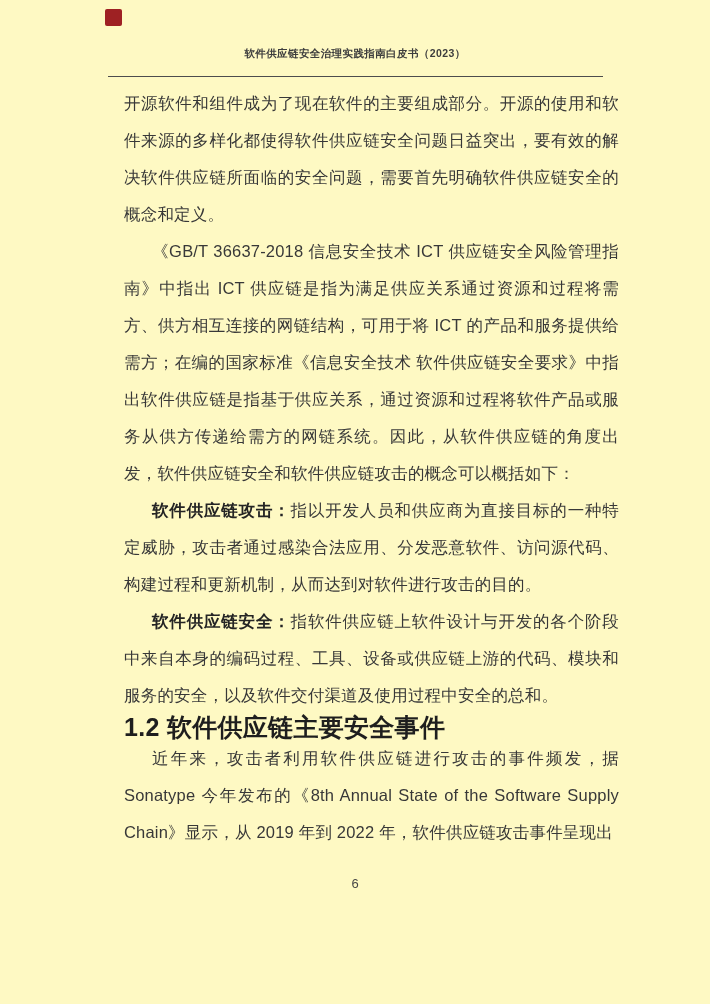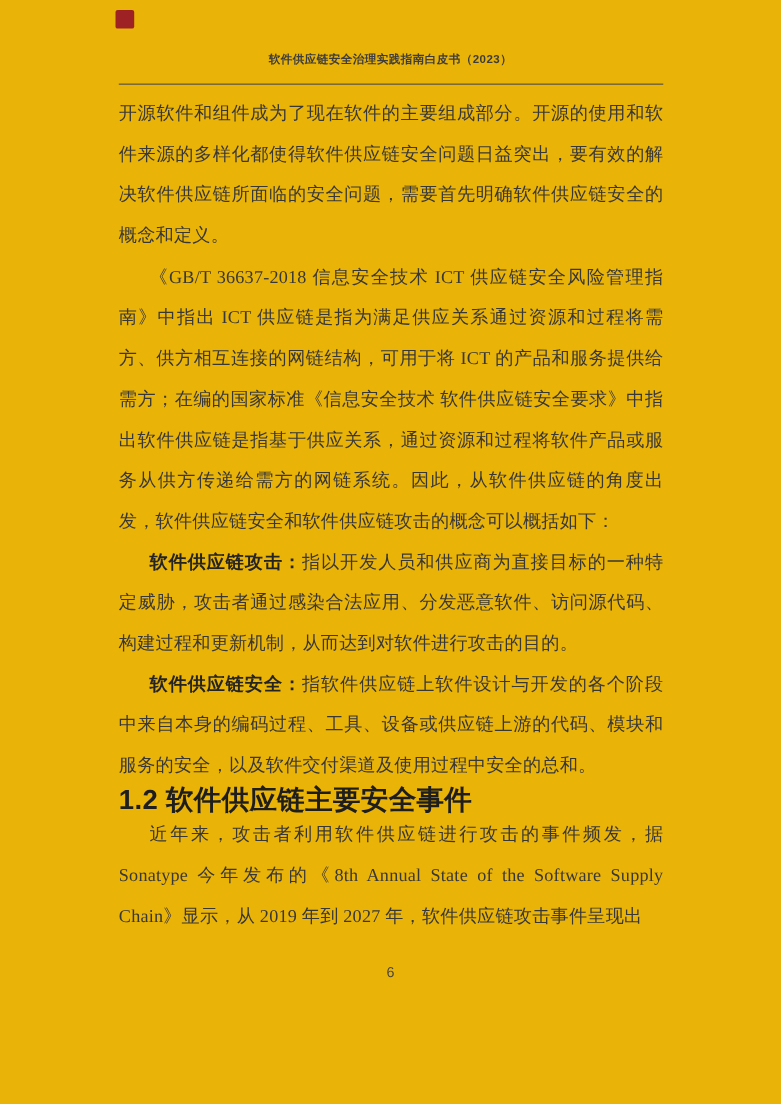--- a/index.html
+++ b/index.html
@@ -4,21 +4,21 @@
 <style>
   html, body { margin: 0; padding: 0; }
   body {
     width: 710px; height: 1004px;
     background: #ffffff;
     font-family: "Liberation Sans", "DejaVu Sans", sans-serif;
   }
   .page {
     position: relative;
     width: 710px; height: 1004px;
-    background: #eab308;
+    background: #fef9c3;
     overflow: hidden;
   }
   .corner-marker {
     position: absolute;
     left: 105px; top: 9px;
     width: 17px; height: 17px;
     border-radius: 2px;
     background: #9e2123;
   }
   .header-title {
@@ -32,31 +32,31 @@
     font-weight: bold;
   }
   .header-rule {
     position: absolute;
     top: 76px; left: 108px;
     width: 495px; height: 0;
     border-top: 1px solid #4d4d4d;
   }
   .content {
     position: absolute;
-    top: 85px; left: 108px;
+    top: 85px; left: 124px;
     width: 495px;
     font-size: 16.5px;
     line-height: 37px;
     color: #383838;
     text-align: justify;
     text-justify: inter-ideograph;
     letter-spacing: 0.2px;
   }
   .content p { margin: 0; }
-  .indent { text-indent: 28px; font-family: Liberation Serif, serif; }
+  .indent { text-indent: 28px; }
   .para-def1 { margin-top: 2px; }
   .para-def2 { margin-top: 4px; }
   .lead { font-weight: bold; color: #242424; }
   .section-heading {
     margin: 0;
     margin-top: 6px;
     font-size: 25px;
     font-weight: bold;
     line-height: 26px;
     color: #1e1e1e;
@@ -89,19 +89,19 @@
     <p>开源软件和组件成为了现在软件的主要组成部分。开源的使用和软件来源的多样化都使得软件供应链安全问题日益突出，要有效的解决软件供应链所面临的安全问题，需要首先明确软件供应链安全的概念和定义。</p>
 
     <p class="indent">《GB/T 36637-2018 信息安全技术 ICT 供应链安全风险管理指南》中指出 ICT 供应链是指为满足供应关系通过资源和过程将需方、供方相互连接的网链结构，可用于将 ICT 的产品和服务提供给需方；在编的国家标准《信息安全技术 软件供应链安全要求》中指出软件供应链是指基于供应关系，通过资源和过程将软件产品或服务从供方传递给需方的网链系统。因此，从软件供应链的角度出发，软件供应链安全和软件供应链攻击的概念可以概括如下：</p>
 
     <p class="indent para-def2"><b class="lead">软件供应链攻击：</b><span>指以开发人员和供应商为直接目标的一种特定威胁，攻击者通过感染合法应用、分发恶意软件、访问源代码、构建过程和更新机制，从而达到对软件进行攻击的目的。</span></p>
 
     <p class="indent para-def1"><b class="lead">软件供应链安全：</b><span>指软件供应链上软件设计与开发的各个阶段中来自本身的编码过程、工具、设备或供应链上游的代码、模块和服务的安全，以及软件交付渠道及使用过程中安全的总和。</span></p>
 
     <p class="section-heading">1.2 软件供应链主要安全事件</p>
 
-    <p class="indent para-last">近年来，攻击者利用软件供应链进行攻击的事件频发，据 Sonatype 今年发布的《8th Annual State of the Software Supply Chain》显示，从 2019 年到 2027 年，软件供应链攻击事件呈现出</p>
+    <p class="indent para-last">近年来，攻击者利用软件供应链进行攻击的事件频发，据 Sonatype 今年发布的《8th Annual State of the Software Supply Chain》显示，从 2019 年到 2022 年，软件供应链攻击事件呈现出</p>
 
   </div>
 
   <div class="page-number">6</div>
 
 </div>
 
 </body></html>

